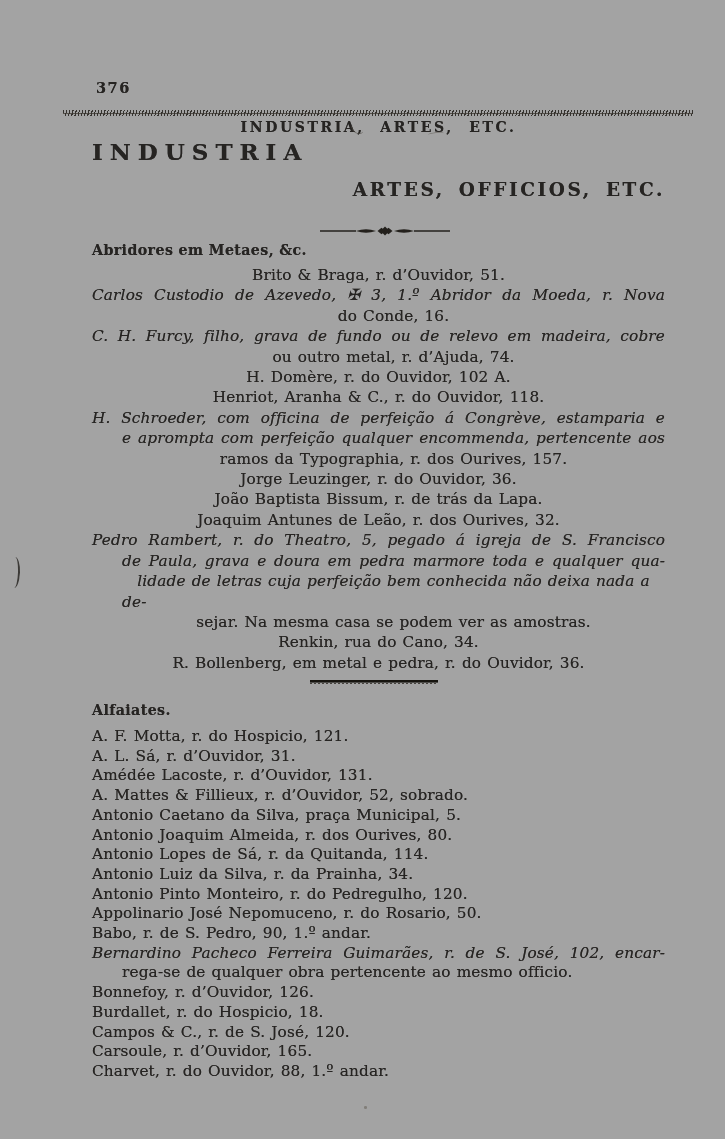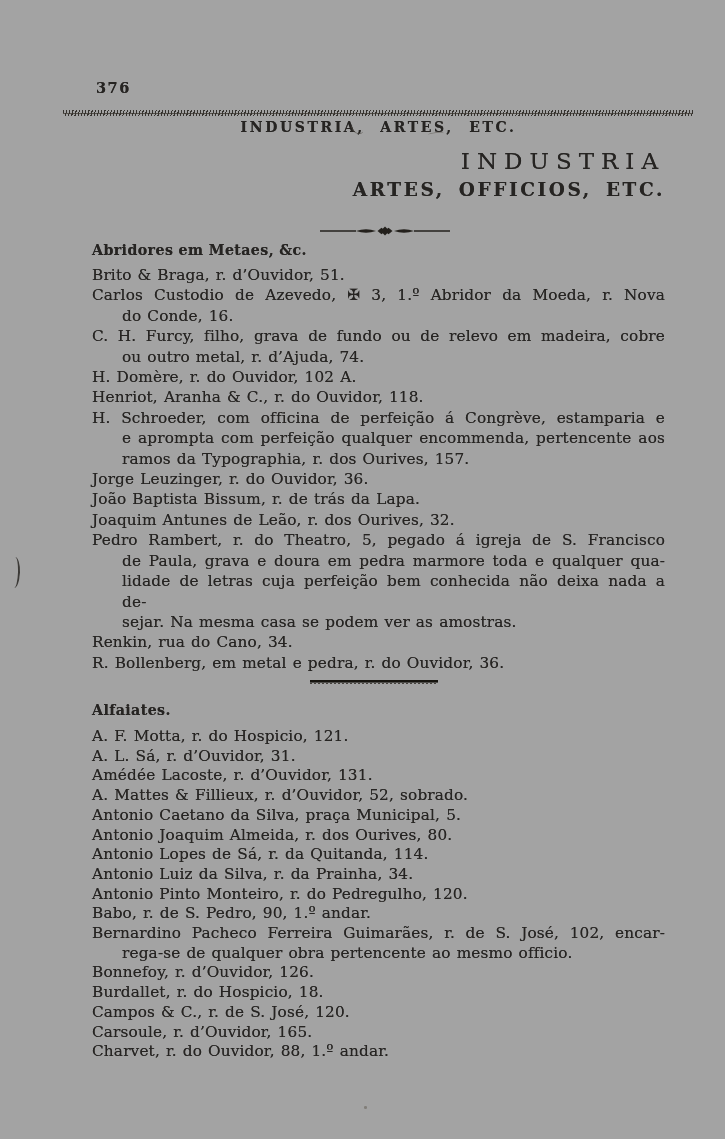--- a/index.html
+++ b/index.html
@@ -14,41 +14,41 @@
   #pagenum{position:absolute;left:96px;top:79px;font-size:14.5px;font-weight:bold;letter-spacing:1.5px;}
   #runhead{position:absolute;left:92px;top:78px;width:573px;text-align:center;
     font-size:14px;font-weight:bold;letter-spacing:2.6px;word-spacing:8px;margin-top:41px;}
   #wavyrule{position:absolute;left:63px;top:110px;width:630px;height:6px;
     background:
       repeating-linear-gradient(104deg,#35322e 0 1.1px,transparent 1.1px 3.1px),
       linear-gradient(#55514b,#55514b);
     background-size:100% 6px,100% 1px;
     background-position:0 0,0 3px;background-repeat:no-repeat;}
   
-  #title{position:absolute;left:92px;top:148px;width:573px;text-align:right;
-    font-size:23px;font-weight:normal;letter-spacing:7px;}
+  #title{position:absolute;left:92px;top:138px;width:573px;text-align:left;
+    font-size:23px;font-weight:bold;letter-spacing:7px;}
   #subtitle{position:absolute;left:92px;top:179px;width:573px;text-align:right;
     font-size:18.5px;font-weight:bold;letter-spacing:2.6px;word-spacing:5px;}
   #ornament{position:absolute;left:320px;top:222px;}
   
   .sec-head{position:absolute;left:92px;width:573px;text-align:left;
     font-size:14.2px;font-weight:bold;letter-spacing:.4px;}
   #sec1-head{top:242px;}
   #sec2-head{top:702px;}
   #divider2{position:absolute;left:310px;top:680px;width:128px;height:4px;
     background:linear-gradient(#16140f,#16140f) 0 0/100% 2.6px no-repeat,
                repeating-linear-gradient(90deg,#3a3631 0 2px,transparent 2px 4px) 0 3.2px/100% .9px no-repeat;}
   
   .list{position:absolute;left:92px;width:573px;font-size:15.3px;letter-spacing:.15px;word-spacing:1px;}
   #list1{top:265px;}
   #list2{top:727px;}
-  #list1 .ln{line-height:20.4px;}
+  #list1 .ln{line-height:20.4px;text-align:center;}
   #list2 .ln{line-height:19.7px;}
   .ln{white-space:nowrap;}
-  .ln.j{white-space:normal;text-align:justify;text-align-last:justify;}
+  .ln.j{white-space:normal;text-align:justify;text-align-last:justify;font-style:italic;}
   .ln.c{padding-left:30px;}
   
   #margin-mark{position:absolute;left:11px;top:557px;width:7px;height:31px;
     border-right:2.2px solid #3c3a37;border-radius:0 60% 60% 0/0 50% 50% 0;transform:rotate(2deg);}
   .artifact{position:absolute;background:none;}
   #art1{left:352px;top:124px;width:9px;height:10px;border-left:1.6px solid #4a463f;
     border-bottom:1.4px solid #4a463f;border-radius:0 0 0 80%;transform:rotate(-18deg);opacity:.55;}
   #art2{left:428px;top:132px;width:16px;height:3px;border-top:1.6px solid #57524a;
     border-radius:50%;transform:rotate(-6deg);opacity:.5;}
   #art3{left:364px;top:1106px;width:2.5px;height:2.5px;background:#6b665e;border-radius:50%;opacity:.6;}
@@ -151,20 +151,23 @@
     <div>
       <div class="ln">Antonio Lopes de Sá, r. da Quitanda, 114.</div>
     </div>
     <div>
       <div class="ln">Antonio Luiz da Silva, r. da Prainha, 34.</div>
     </div>
     <div>
       <div class="ln">Antonio Pinto Monteiro, r. do Pedregulho, 120.</div>
     </div>
     <div>
+      <div class="ln">Appolinario José Nepomuceno, r. do Rosario, 50.</div>
+    </div>
+    <div>
       <div class="ln">Babo, r. de S. Pedro, 90, 1.º andar.</div>
     </div>
     <div>
       <div class="ln j">Bernardino Pacheco Ferreira Guimarães, r. de S. José, 102, encar-</div>
       <div class="ln c">rega-se de qualquer obra pertencente ao mesmo officio.</div>
     </div>
     <div>
       <div class="ln">Bonnefoy, r. d’Ouvidor, 126.</div>
     </div>
     <div>

